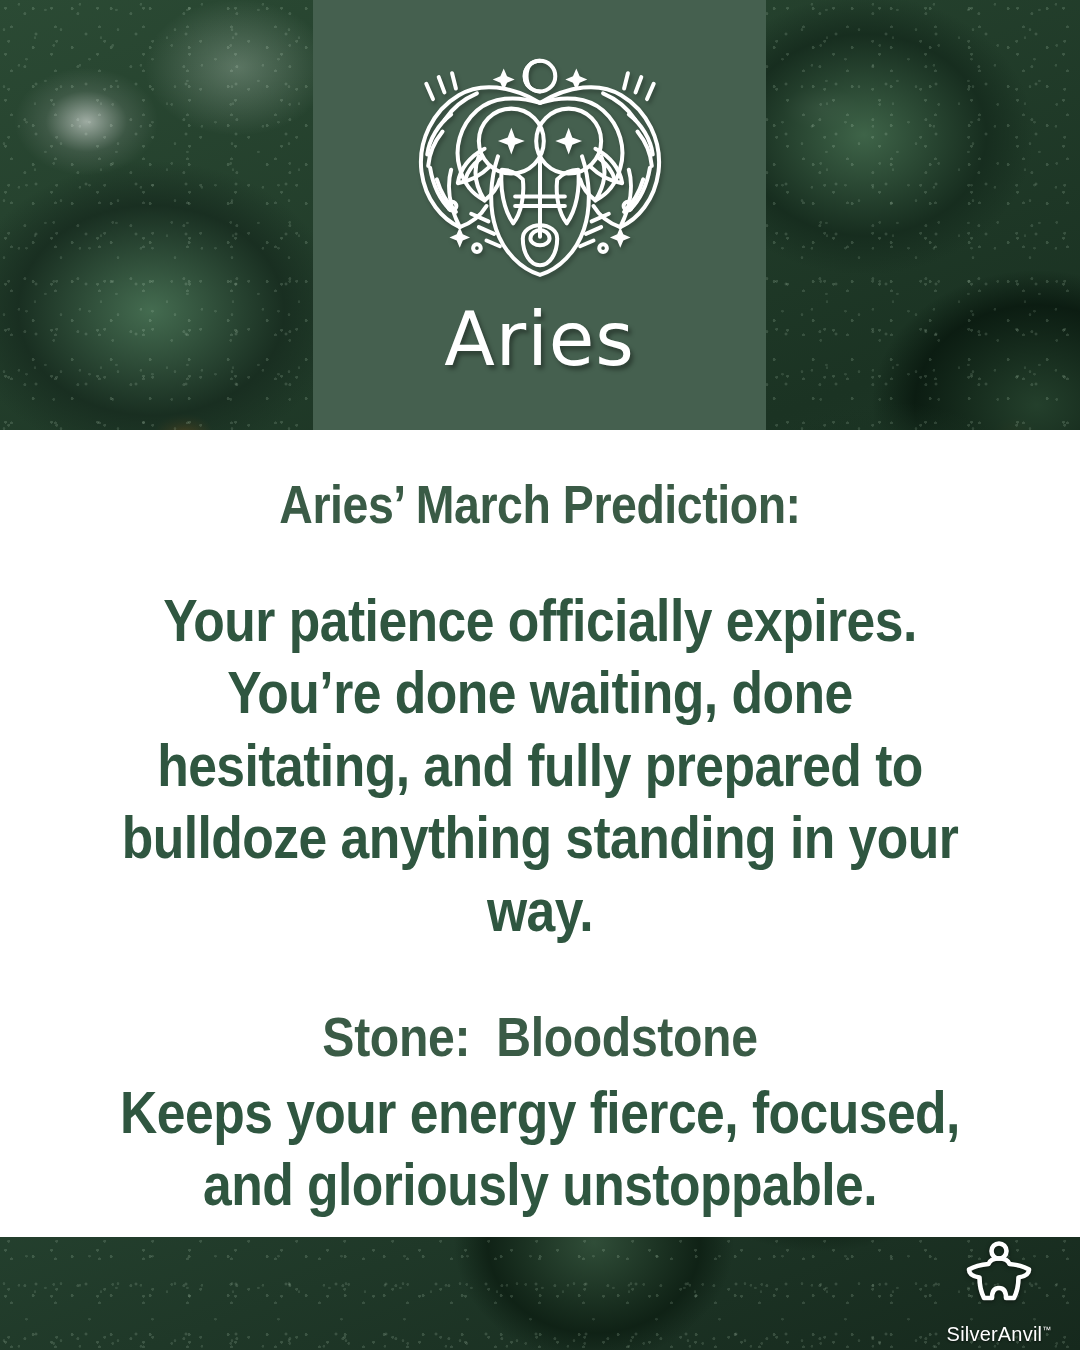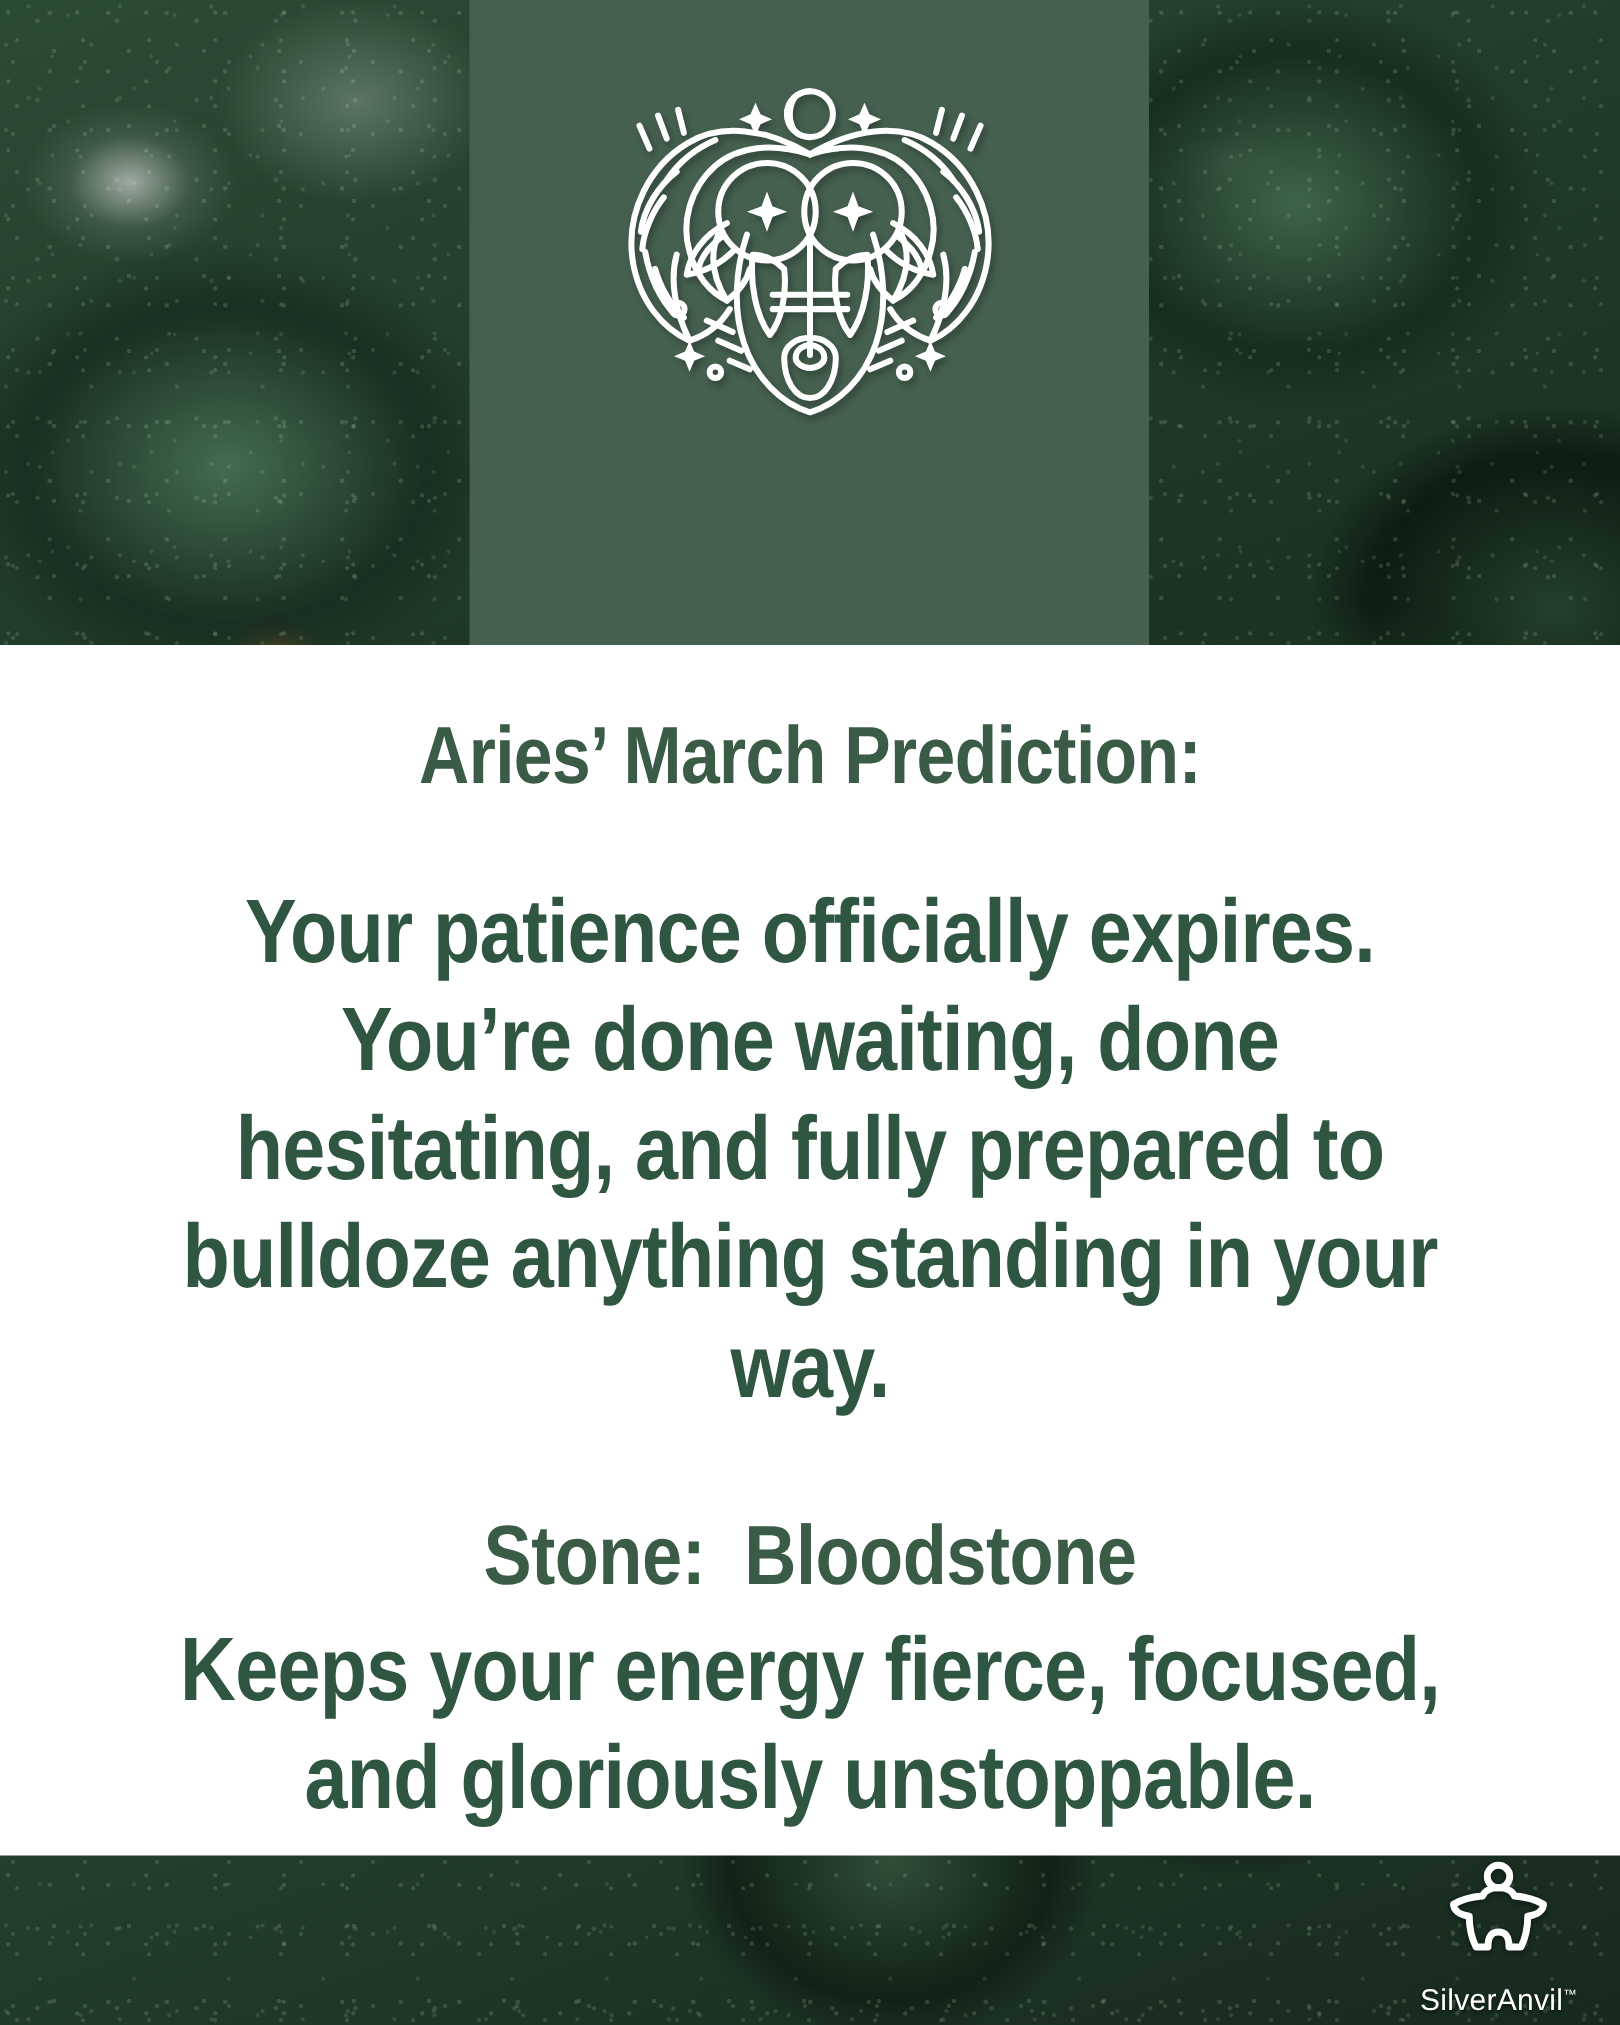--- a/index.html
+++ b/index.html
@@ -293,20 +293,21 @@
         <circle cx="216" cy="222" r="4"></circle>
 
         <path d="M66 200 l3.2 7.6 7.6 3.2 -7.6 3.2 -3.2 7.6 -3.2 -7.6 -7.6 -3.2 7.6 -3.2 z" fill="#ffffff" stroke="none"></path>
         <path d="M234 200 l3.2 7.6 7.6 3.2 -7.6 3.2 -3.2 7.6 -3.2 -7.6 -7.6 -3.2 7.6 -3.2 z" fill="#ffffff" stroke="none"></path>
 
         <path d="M78 186 l18 8 M86 200 l16 7 M94 214 l14 6"></path>
         <path d="M222 186 l-18 8 M214 200 l-16 7 M206 214 l-14 6"></path>
       </svg>
     </div>
 
+    <div class="sign-name">Aries</div>
   </div>
 
   <div class="content-panel">
 
     <div class="headline">Aries’ March Prediction:</div>
 
     <div class="prediction-body">Your patience officially expires. You’re done waiting, done hesitating, and fully prepared to bulldoze anything standing in your way.</div>
 
     <div class="stone-label">Stone:  Bloodstone</div>
 

